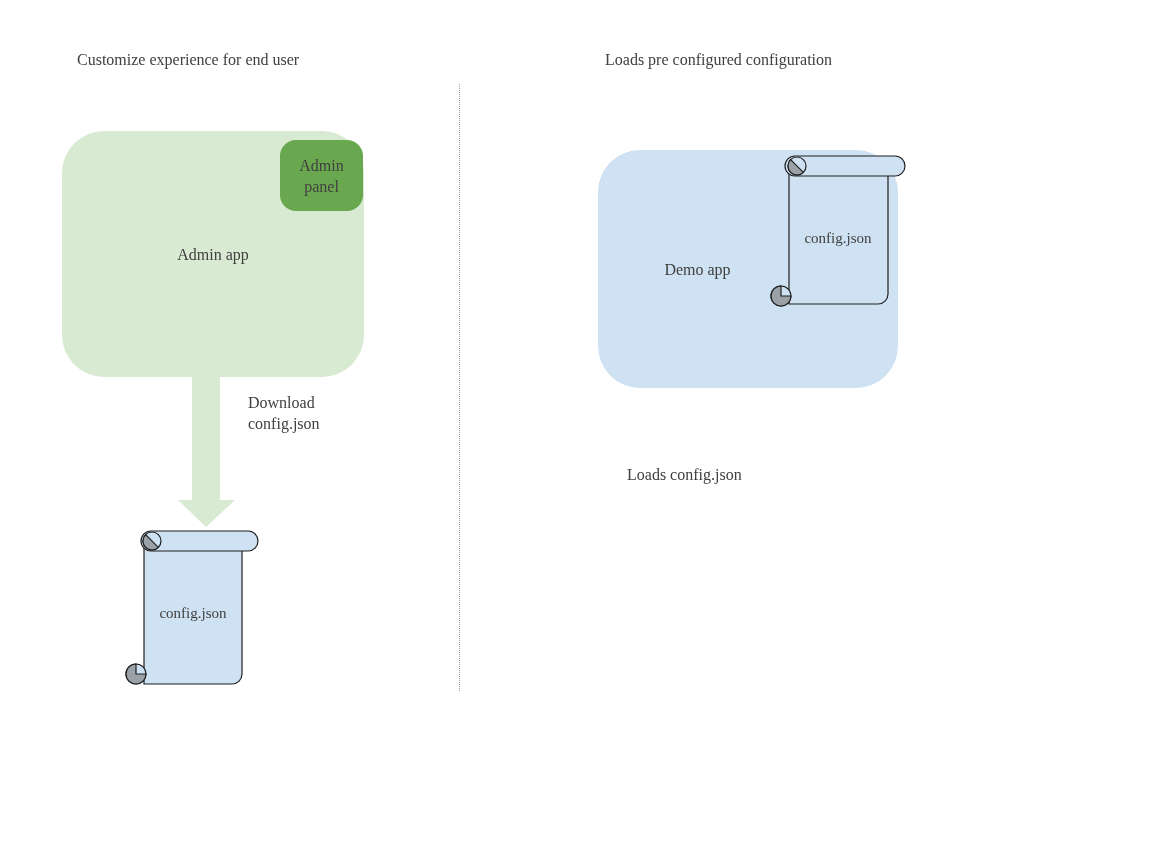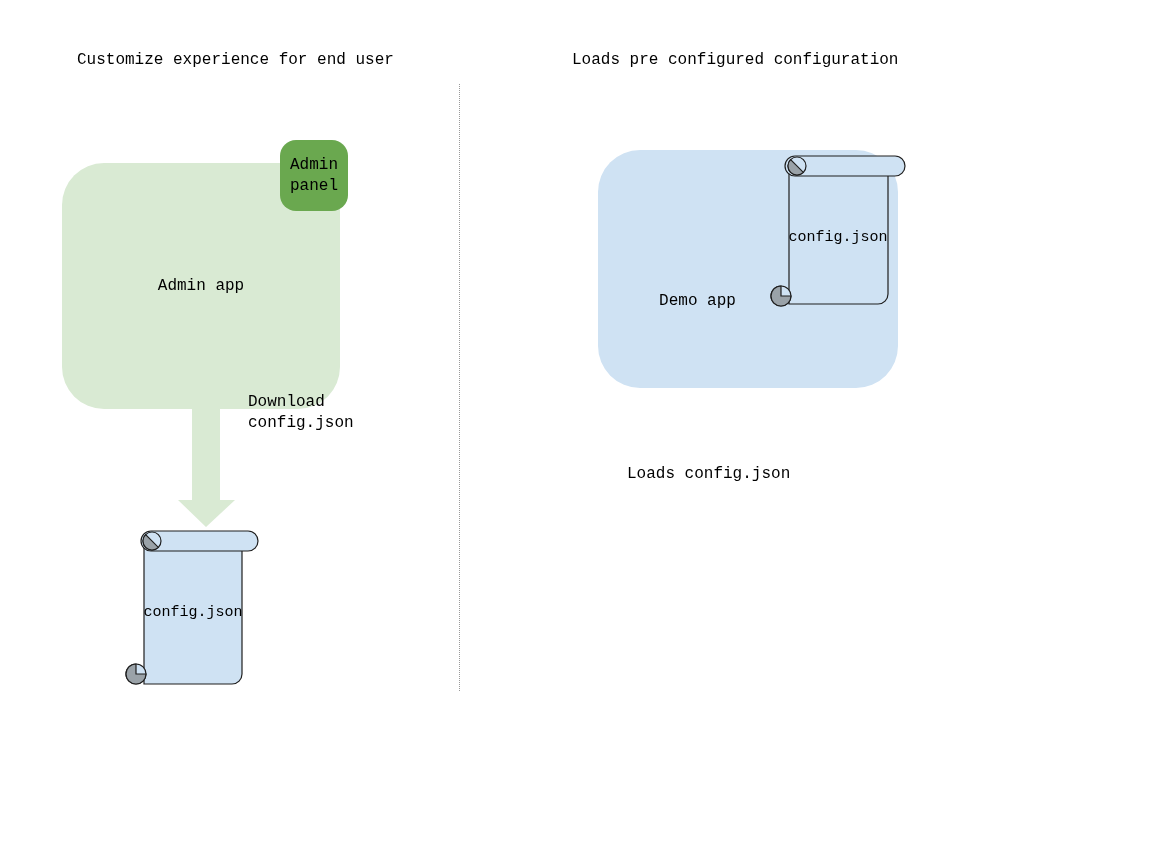--- a/index.html
+++ b/index.html
@@ -2,22 +2,22 @@
 <html style="--light-green: #d9ead3; --dark-green: #6aa84f; --light-blue: #cfe2f3; --scroll-outline: #1f1f1f; --curl-gray: #9aa2a8; --divider-gray: #999999;"><head>
 <meta charset="utf-8">
 <style>
   html, body { margin: 0; padding: 0; background: #ffffff; }
   .canvas {
     position: relative;
     width: 1152px;
     height: 864px;
     background: #ffffff;
     overflow: hidden;
-    font-family: Liberation Mono, monospace;
-    color: #000000;
+    font-family: Liberation Serif, serif;
+    color: #404040;
   }
   .abs { position: absolute; }
   .title-text {
     font-size: 16px;
     line-height: 20px;
     white-space: nowrap;
   }
   .label-text {
     font-size: 16px;
     line-height: 21px;
@@ -27,63 +27,62 @@
     line-height: 18px;
     text-align: center;
   }
   .app-rect {
     border-radius: 42px;
     display: flex;
     align-items: center;
     justify-content: center;
   }
   .admin-app {
-    left: 62px; top: 131px; width: 278px; height: 246px;
+    left: 62px; top: 131px; width: 302px; height: 246px;
     background: var(--light-green);
-    margin-top: 32px;
   }
   .demo-app {
     left: 598px; top: 150px; width: 300px; height: 238px;
     background: var(--light-blue);
   }
   .admin-panel {
-    left: 280px; top: 140px; width: 68px; height: 71px;
+    left: 280px; top: 140px; width: 83px; height: 71px;
     background: var(--dark-green);
     border-radius: 16px;
     display: flex;
     align-items: center;
     justify-content: center;
     text-align: center;
     font-size: 16px;
     line-height: 21px;
   }
   .divider {
     left: 459px; top: 84px; height: 607px; width: 0;
     border-left: 1px dotted var(--divider-gray);
   }
   .download-label { left: 248px; top: 392px; }
-  .demo-label { left: 620px; top: 259px; width: 155px; text-align: center; margin-top: 32px; }
+  .demo-label { left: 620px; top: 259px; width: 155px; text-align: center; }
   .caption-label { left: 627px; top: 464px; }
   .file-label-left { left: 143px; top: 604px; width: 100px; }
   .file-label-right { left: 788px; top: 229px; width: 100px; }
 
   svg .fill-blue  { fill: var(--light-blue); }
   svg .fill-green { fill: var(--light-green); }
   svg .fill-gray  { fill: var(--curl-gray); }
   svg .outlined   { stroke: var(--scroll-outline); stroke-width: 1.2; }
   svg .no-stroke  { stroke: none; }
 </style>
 </head>
 <body>
 
 <div class="canvas">
 
   <div class="abs title-text" style="left:77px; top:50px;">Customize experience for end user</div>
 
-  <div class="abs title-text" style="left:572px; top:50px;">Loads pre configured configuration</div>
+  <div class="abs title-text" style="left:605px; top:50px;">Loads pre configured configuration</div>
 
   <div class="abs divider"></div>
 
   <div class="abs app-rect admin-app">
     <span class="label-text">Admin app</span>
   </div>
 
   <div class="abs admin-panel">
     <span>Admin panel</span>
   </div>

